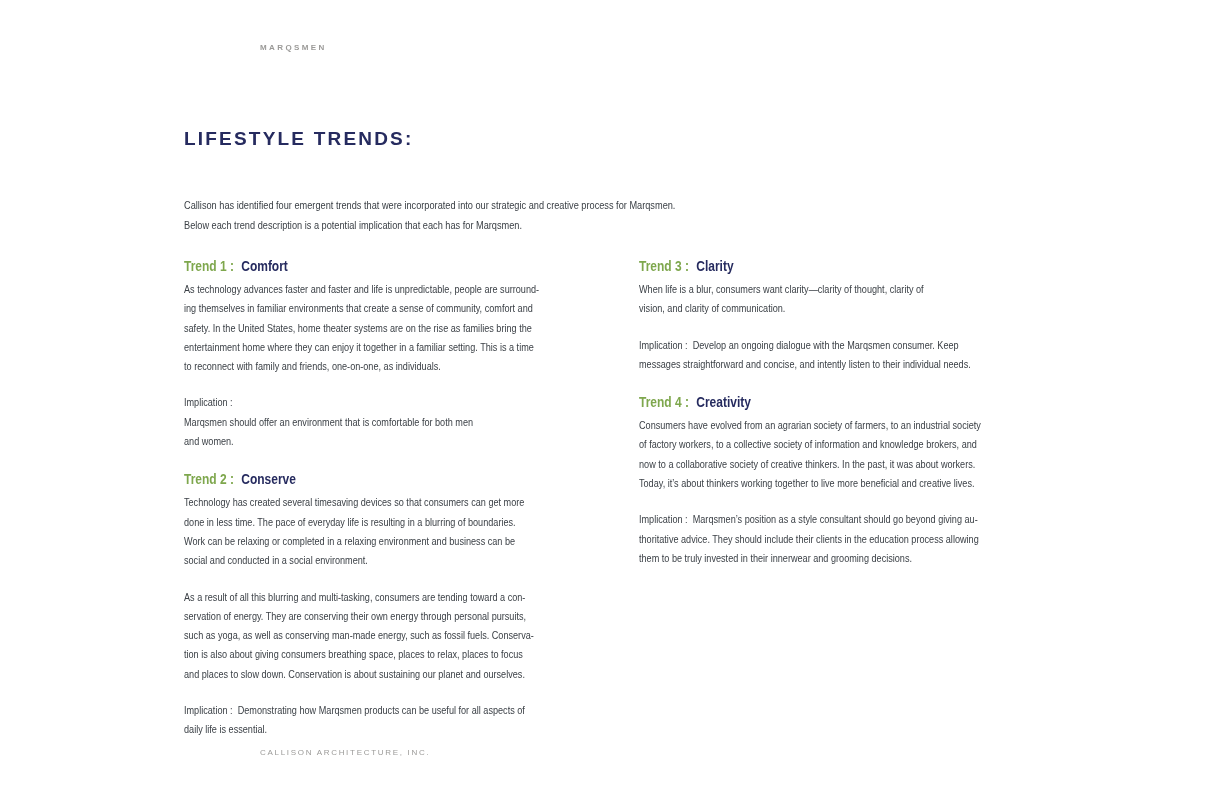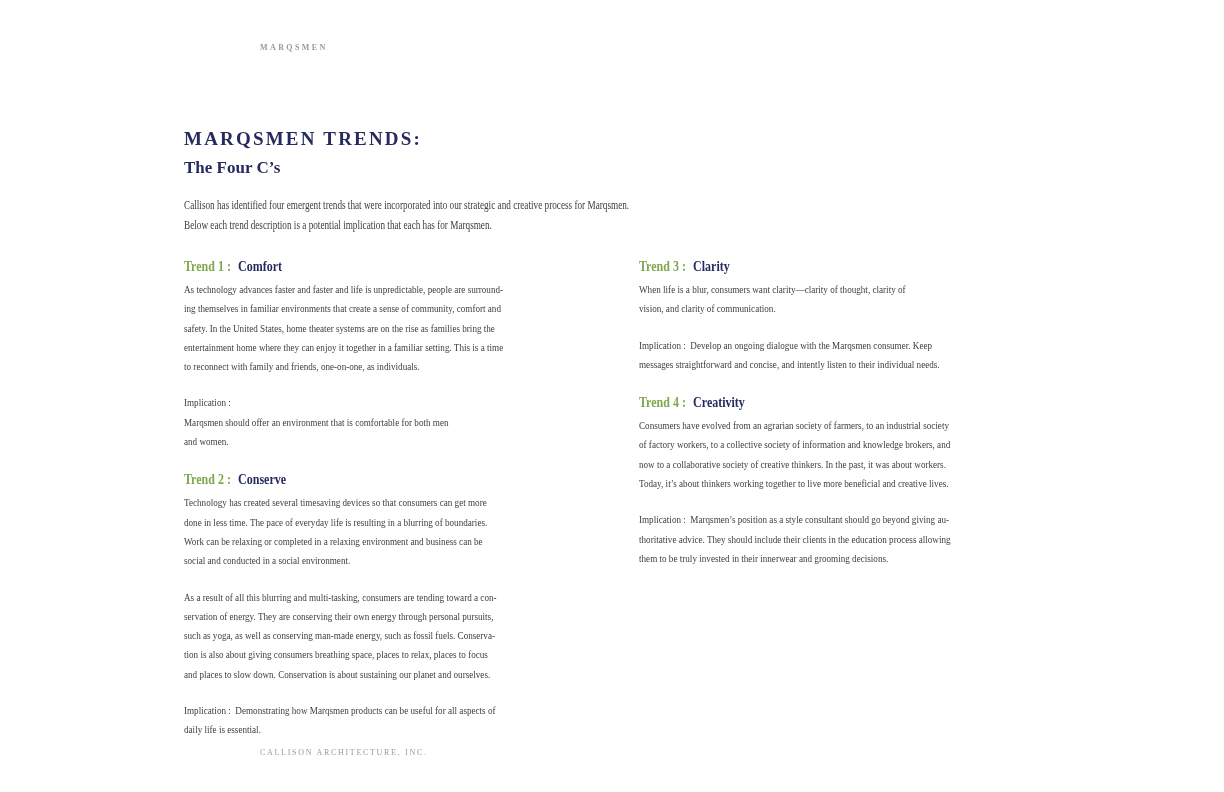--- a/index.html
+++ b/index.html
@@ -2,21 +2,21 @@
 <html style="--navy: #262b5f; --green: #7ea74d; --body: #3b4046; --muted: #9b9a98;"><head>
 <meta charset="utf-8">
 <style>
   html, body { margin: 0; padding: 0; background: #ffffff; }
   .page {
     position: relative;
     width: 1024px;
     height: 792px;
     background: #ffffff;
     overflow: hidden;
-    font-family: Liberation Serif, serif;
+    font-family: Liberation Sans, sans-serif;
   }
   .brand {
     position: absolute;
     left: 260px;
     top: 43px;
     font-size: 8px;
     font-weight: 700;
     letter-spacing: 2.4px;
     color: var(--muted, #9b9a98);
   }
@@ -96,22 +96,21 @@
   }
 </style>
 </head>
 <body>
 
 <div class="page">
 
   <div class="brand">MARQSMEN</div>
 
   <div class="doc-title">
-    <h1>MARQSMEN TRENDS:</h1>
-    <h2>The Four C’s</h2>
+    <h1>LIFESTYLE TRENDS:</h1>
   </div>
 
   <div class="intro">Callison has identified four emergent trends that were incorporated into our strategic and creative process for Marqsmen.
 Below each trend description is a potential implication that each has for Marqsmen.</div>
 
   <div class="col col-left">
 
     <section class="trend">
       <h3><span class="t-label">Trend 1 :</span><span class="t-name">Comfort</span></h3>
       <p class="para">As technology advances faster and faster and life is unpredictable, people are surround-

